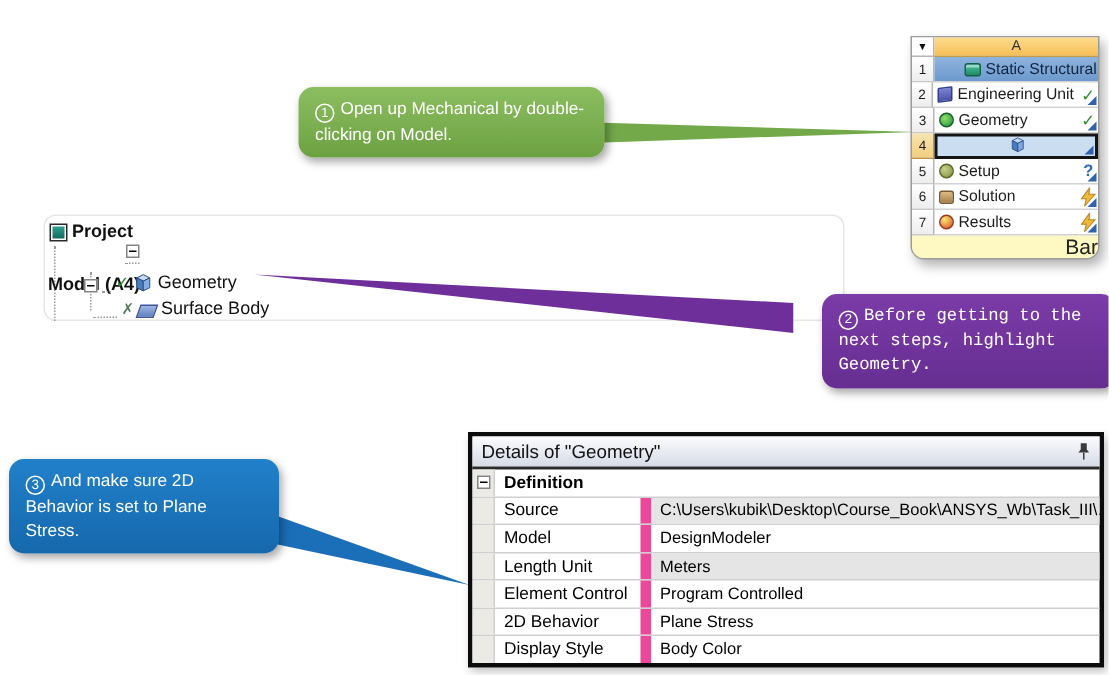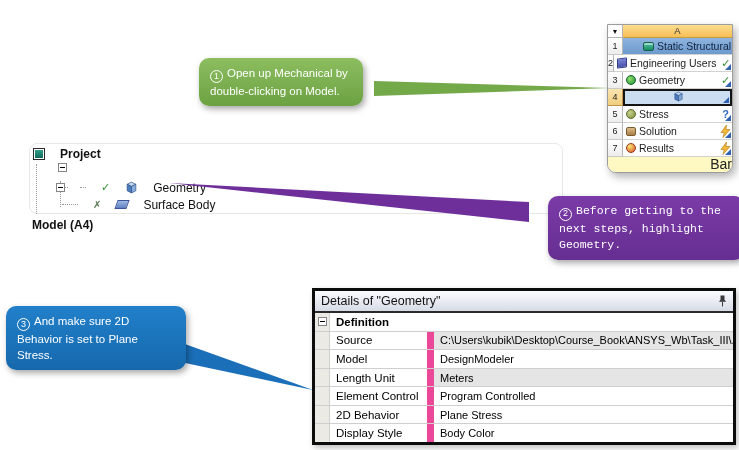--- a/index.html
+++ b/index.html
@@ -6,21 +6,21 @@
   html,body { width:739px; height:450px; background:#fff; overflow:hidden;
               font-family:"Liberation Sans","DejaVu Sans",sans-serif; position:relative; }
 
   
   .callout { position:absolute; color:#fff; font-size:11.5px; line-height:1.4;
              padding:7px 10px 7px 11px; border-radius:10px; z-index:5;
              box-shadow:2px 3px 6px rgba(0,0,0,.35); }
   .callout .cnum { display:inline-flex; width:13px; height:13px; border:1px solid #fff;
                    border-radius:50%; font-size:9px; align-items:center; justify-content:center;
                    margin-right:4px; vertical-align:-2px; }
-  .c-green  { background:linear-gradient(#8CBE60,#6CA142); left:199px; top:58px; width:164px; }
+  .c-green  { background:linear-gradient(#8CBE60,#6CA142); left:199px; top:58px; width:204px; }
   .c-purple { background:linear-gradient(#7B3BA8,#662E91); left:548px; top:196px; width:196px;font-family:Liberation Mono, monospace; }
   .c-blue   { background:linear-gradient(#2180CA,#1668AC); left:6px;  top:306px; width:180px; }
   svg.tail { position:absolute; z-index:4; }
 
   
   .wb { position:absolute; left:607px; top:24px; width:126px; z-index:6;
         background:#fff; border:1px solid #9c9c9c; border-radius:0 0 9px 9px;
         box-shadow:3px 4px 8px rgba(0,0,0,.3); font-size:10.5px; color:#1c1c1c; }
   .wb-hdr { display:flex; height:13px; }
   .wb-corner { width:15px; background:#fff; border-right:1px solid #b5b5b5; border-bottom:1px solid #b5b5b5;
@@ -49,21 +49,21 @@
            box-shadow:inset 0 2px 0 rgba(255,255,255,.45); }
   .ic-ed { width:10px; height:10px; background:linear-gradient(#7A84D6,#4A53A8); border:1px solid #333f8c; transform:skewY(-8deg); border-radius:1px; }
   .ic-geo { width:10px; height:10px; border-radius:50%; background:radial-gradient(circle at 35% 35%,#8FE06A,#1E8E3A); border:1px solid #14602a; }
   .ic-setup { width:10px; height:10px; border-radius:50%; background:radial-gradient(circle at 35% 35%,#C7D18A,#7E8F3E); border:1px solid #5a6a2a; }
   .ic-sol { width:10px; height:9px; background:linear-gradient(#DDBB85,#A97F47); border:1px solid #7a5a2e; border-radius:2px; }
   .ic-res { width:10px; height:10px; border-radius:50%; background:radial-gradient(circle at 35% 30%,#F8E96F,#D94A2B); border:1px solid #9a3a1e; }
 
   
   .tree-panel { position:absolute; left:29px; top:143px; width:534px; height:71px;
                 border:1px solid #e7e7e7; border-radius:8px; background:#fff; z-index:2; }
-  .t-row { position:absolute; display:flex; align-items:center; gap:15px; height:15px; font-size:12px; color:#111; white-space:nowrap; }
+  .t-row { position:absolute; display:flex; align-items:flex-end; gap:3px; height:15px; font-size:12px; color:#111; white-space:nowrap; }
   .t-bold { font-weight:bold; }
   .expander { width:9px; height:9px; border:1px solid #848484; background:#fff; position:relative; flex:none; }
   .expander::after { content:""; position:absolute; left:1px; right:1px; top:3px; height:1px; background:#000; }
   .dotline { border-top:1px dotted #9a9a9a; height:0; flex:none; }
   .vdots { position:absolute; border-left:1px dotted #9a9a9a; width:0; }
   .tickmark { color:#2E8B2E; font-weight:bold; font-size:11px; flex:none; }
   .xmark { color:#557755; font-weight:bold; font-size:10px; flex:none; }
   .ic-proj { width:12px; height:12px; border:1px solid #2a2a2a; background:#fff; padding:1px; flex:none; }
   .ic-proj i { display:block; width:100%; height:100%; background:linear-gradient(#2FA08F,#116B5C); }
   .ic-surf { width:12px; height:9px; background:linear-gradient(#9FB9E4,#5E7FC0); border:1px solid #3d549c; transform:skewX(-20deg); flex:none; }
@@ -120,21 +120,21 @@
     <div class="wb-cell">
         <span class="ic ic-ss"></span>
       <span class="wb-lbl">Static Structural</span>
       </div>
   </div>
 
   <div class="wb-row">
     <div class="wb-num">2</div>
     <div class="wb-cell">
         <span class="ic ic-ed"></span>
-      <span class="wb-lbl">Engineering Users</span>
+      <span class="wb-lbl">Engineering Unit</span>
       <span class="wb-status st-check">✓</span>
       <span class="corner-tri"></span>
       </div>
   </div>
 
   <div class="wb-row">
     <div class="wb-num">3</div>
     <div class="wb-cell">
         <span class="ic ic-geo"></span>
       <span class="wb-lbl">Geometry</span>
@@ -156,21 +156,21 @@
           <path d="M6.5 0 L1 7.5 H4.2 L3 12.5 L10 4.5 H6 Z" fill="#F0B93C" stroke="#B9831F" stroke-width=".7"></path>
         </svg>
       <span class="corner-tri"></span>
       </div>
   </div>
 
   <div class="wb-row">
     <div class="wb-num">5</div>
     <div class="wb-cell">
         <span class="ic ic-setup"></span>
-      <span class="wb-lbl">Stress</span>
+      <span class="wb-lbl">Setup</span>
       <span class="wb-status st-quest">?</span>
       <span class="corner-tri"></span>
       </div>
   </div>
 
   <div class="wb-row">
     <div class="wb-num">6</div>
     <div class="wb-cell">
         <span class="ic ic-sol"></span>
       <span class="wb-lbl">Solution</span>

